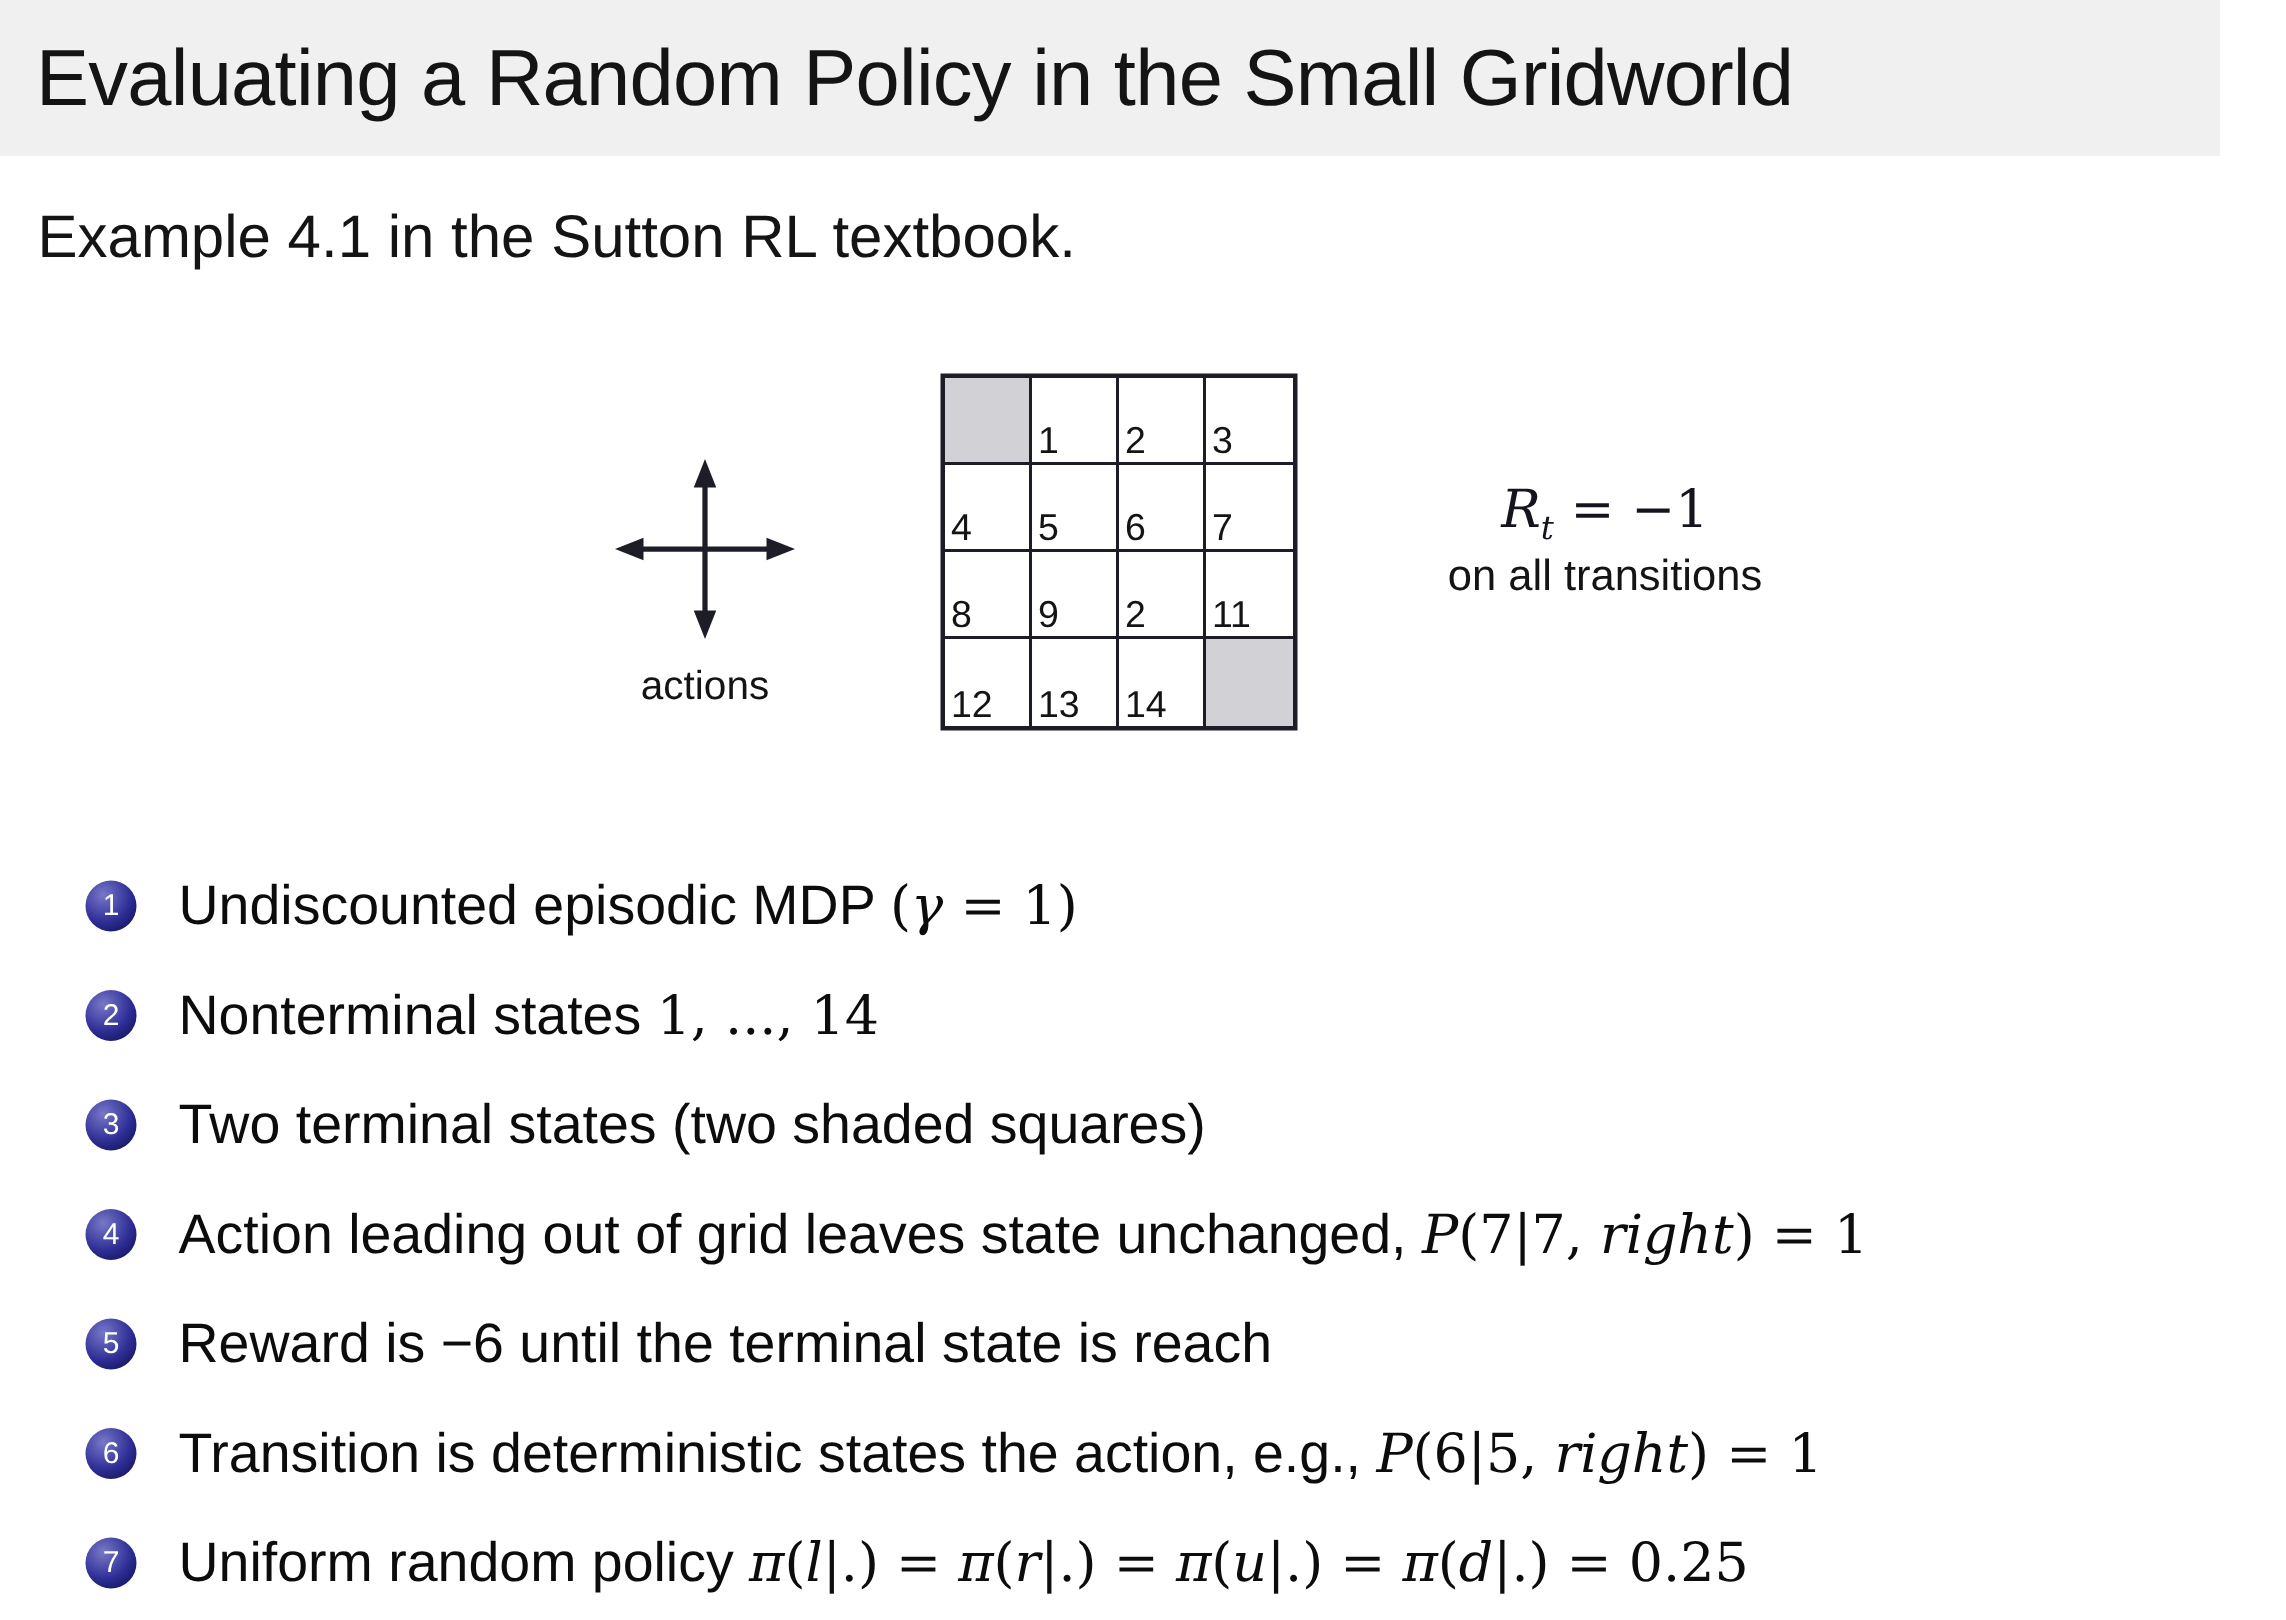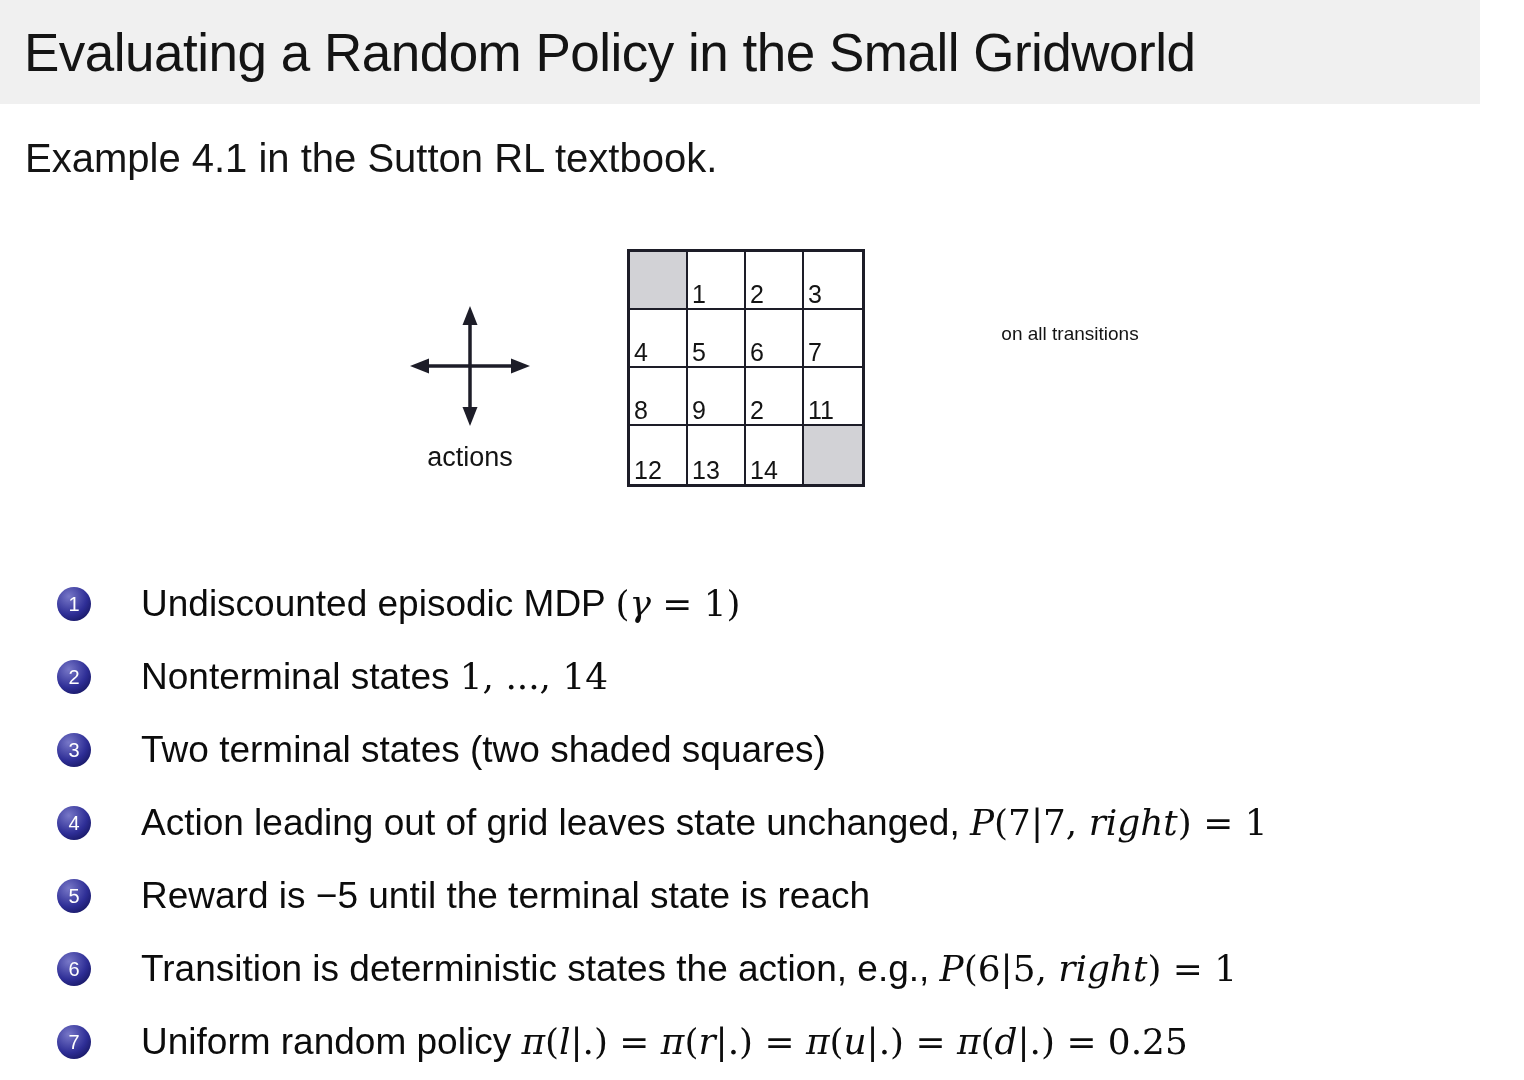--- a/index.html
+++ b/index.html
@@ -41,32 +41,32 @@
     display:flex;align-items:flex-end;
     padding:0 0 1px 4px;font-size:25px;line-height:1.05;color:#141414;
   }
   .grid-cell:nth-child(4n){border-right:none;}
   .grid-cell:nth-child(n+13){border-bottom:none;}
   .grid-cell.shaded{background:var(--shade);}
   .reward{position:absolute;left:910px;top:320px;width:320px;text-align:center;color:#14141e;}
   .reward-formula{font-size:35px;font-family:"DejaVu Serif",serif;}
   .reward-formula .mi{font-style:italic;}
   .reward-formula sub{font-size:0.62em;font-style:italic;}
-  .reward-caption{font-size:19px;margin-top:3px;font-family:"Liberation Sans",sans-serif;color:#141414;}
+  .reward-caption{font-size:29px;margin-top:3px;font-family:"Liberation Sans",sans-serif;color:#141414;}
   
   .props{position:absolute;left:57px;top:580px;width:1450px;}
   .prop-item{display:flex;align-items:center;margin-bottom:26px;height:47px;}
   .badge{
     width:34px;height:34px;border-radius:50%;flex:none;margin-right:28px;
     background:radial-gradient(circle at 35% 28%, var(--badge_light) 0%, var(--badge_mid) 55%, var(--badge_dark) 100%);
     color:#ffffff;display:flex;align-items:center;justify-content:center;
     font-size:20px;line-height:1;
   }
   .prop-text{font-size:37px;white-space:nowrap;color:#0c0c0c;}
-  .seg-t{font-family:"Liberation Sans",sans-serif;margin-left:22px;}
+  .seg-t{font-family:"Liberation Sans",sans-serif;}
   .seg-m{font-family:"DejaVu Serif",serif;font-style:italic;font-size:0.97em;}
   .seg-n{font-family:"DejaVu Serif",serif;font-size:0.97em;}
 </style>
 </head>
 <body>
 
 <div class="title-band">
   <h1>Evaluating a Random Policy in the Small Gridworld</h1>
 </div>
 
@@ -99,20 +99,21 @@
     <div class="grid-cell">9</div>
     <div class="grid-cell">2</div>
     <div class="grid-cell">11</div>
     <div class="grid-cell">12</div>
     <div class="grid-cell">13</div>
     <div class="grid-cell">14</div>
     <div class="grid-cell shaded"></div>
   </div>
 
 <div class="reward">
+  <div class="reward-formula"><span class="mi">R</span><sub>t</sub><span class="mn"> = −1</span></div>
   <div class="reward-caption">on all transitions</div>
 </div>
 
 <div class="props">
     <div class="prop-item">
       <span class="badge">1</span>
       <span class="prop-text"><span class="seg-t">Undiscounted episodic MDP </span><span class="seg-n">(</span><span class="seg-m">γ</span><span class="seg-n"> = 1)</span></span>
     </div>
     <div class="prop-item">
       <span class="badge">2</span>
@@ -121,21 +122,21 @@
     <div class="prop-item">
       <span class="badge">3</span>
       <span class="prop-text"><span class="seg-t">Two terminal states (two shaded squares)</span></span>
     </div>
     <div class="prop-item">
       <span class="badge">4</span>
       <span class="prop-text"><span class="seg-t">Action leading out of grid leaves state unchanged, </span><span class="seg-m">P</span><span class="seg-n">(7|7, </span><span class="seg-m">right</span><span class="seg-n">) = 1</span></span>
     </div>
     <div class="prop-item">
       <span class="badge">5</span>
-      <span class="prop-text"><span class="seg-t">Reward is −5 until the terminal state is reach</span></span>
+      <span class="prop-text"><span class="seg-t">Reward is −6 until the terminal state is reach</span></span>
     </div>
     <div class="prop-item">
       <span class="badge">6</span>
       <span class="prop-text"><span class="seg-t">Transition is deterministic states the action, e.g., </span><span class="seg-m">P</span><span class="seg-n">(6|5, </span><span class="seg-m">right</span><span class="seg-n">) = 1</span></span>
     </div>
     <div class="prop-item">
       <span class="badge">7</span>
       <span class="prop-text"><span class="seg-t">Uniform random policy </span><span class="seg-m">π</span><span class="seg-n">(</span><span class="seg-m">l</span><span class="seg-n">|.) = </span><span class="seg-m">π</span><span class="seg-n">(</span><span class="seg-m">r</span><span class="seg-n">|.) = </span><span class="seg-m">π</span><span class="seg-n">(</span><span class="seg-m">u</span><span class="seg-n">|.) = </span><span class="seg-m">π</span><span class="seg-n">(</span><span class="seg-m">d</span><span class="seg-n">|.) = 0.25</span></span>
     </div>
   </div>

